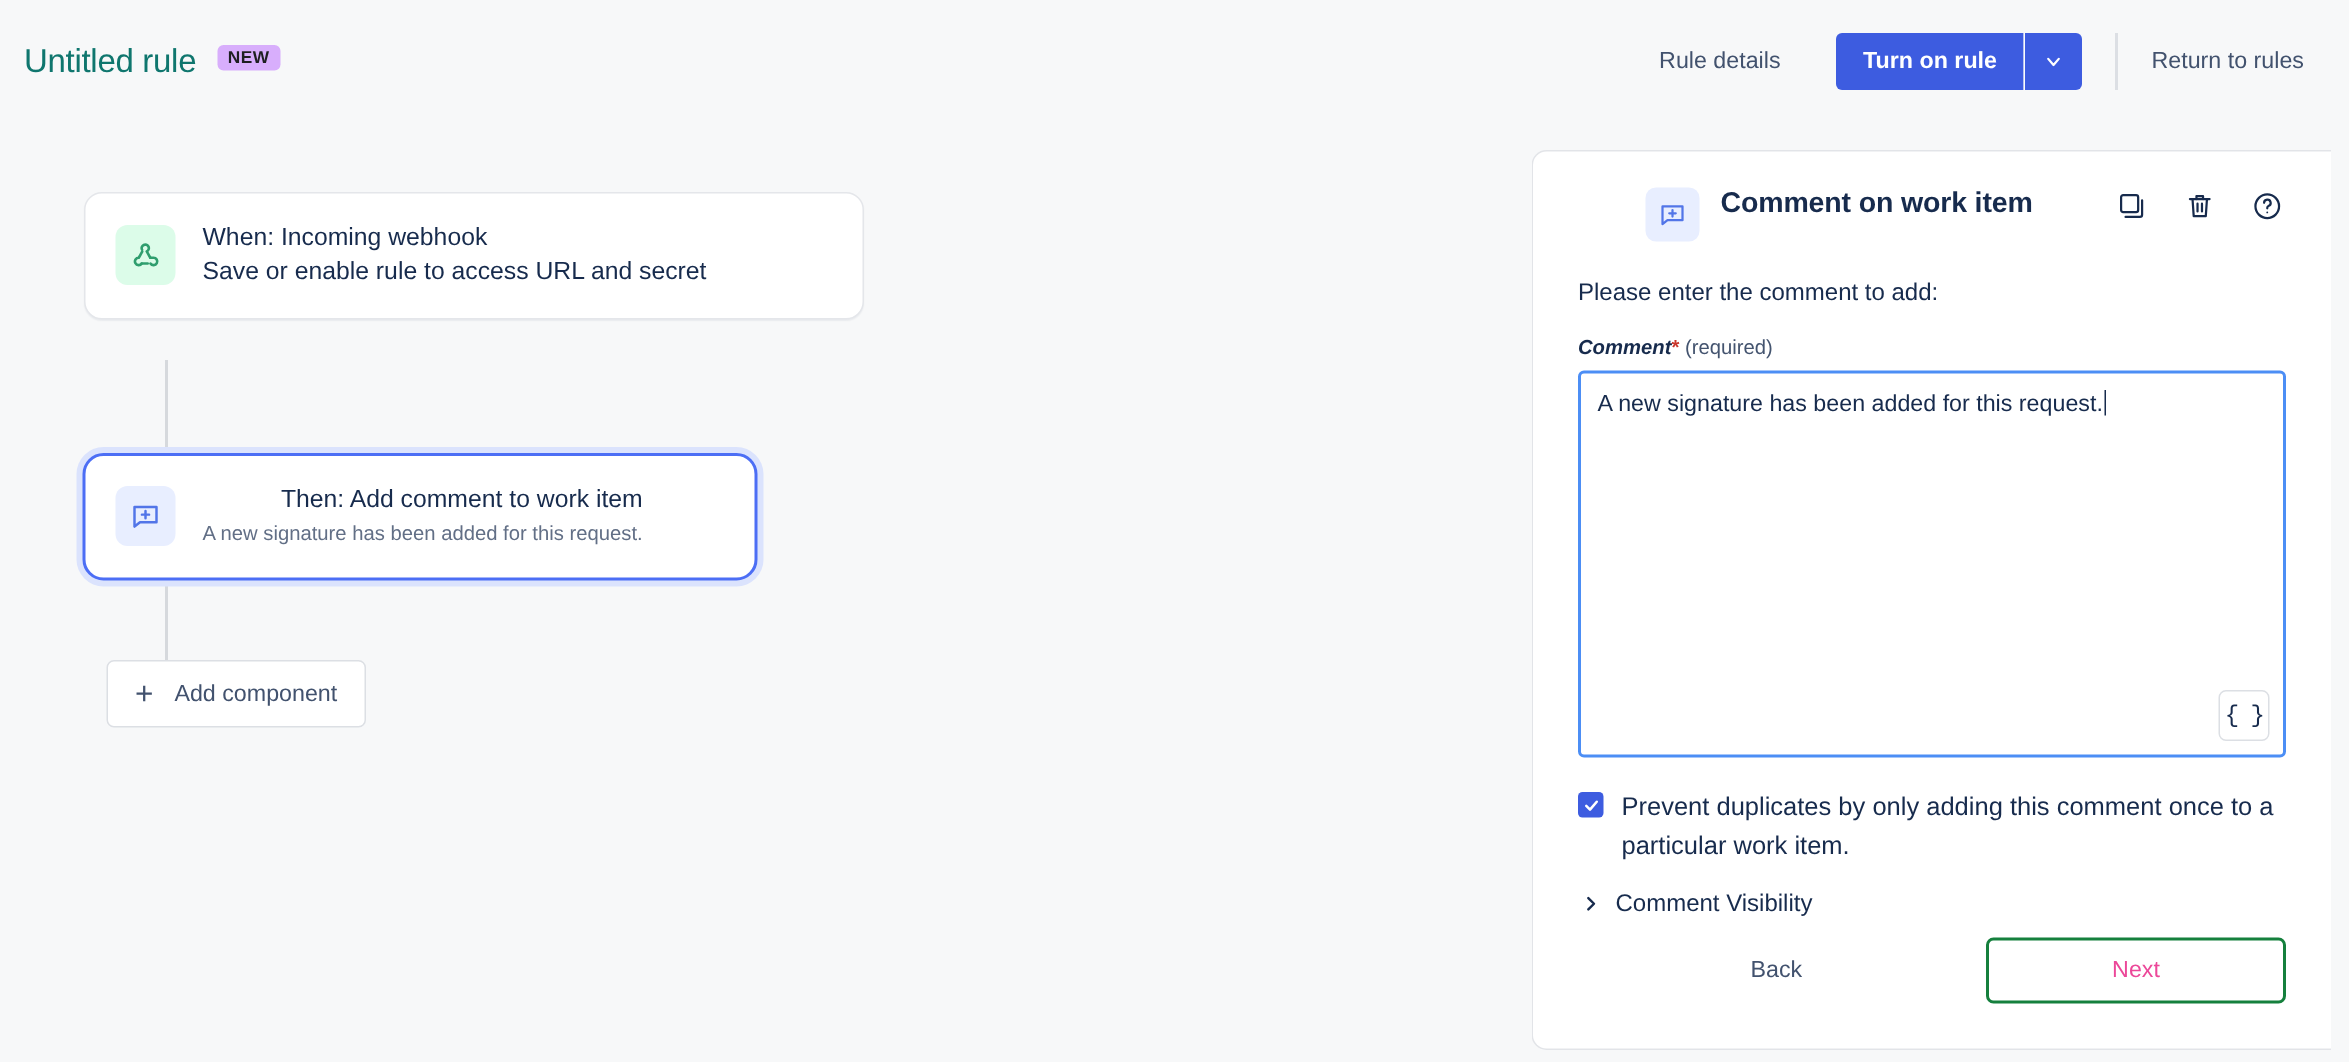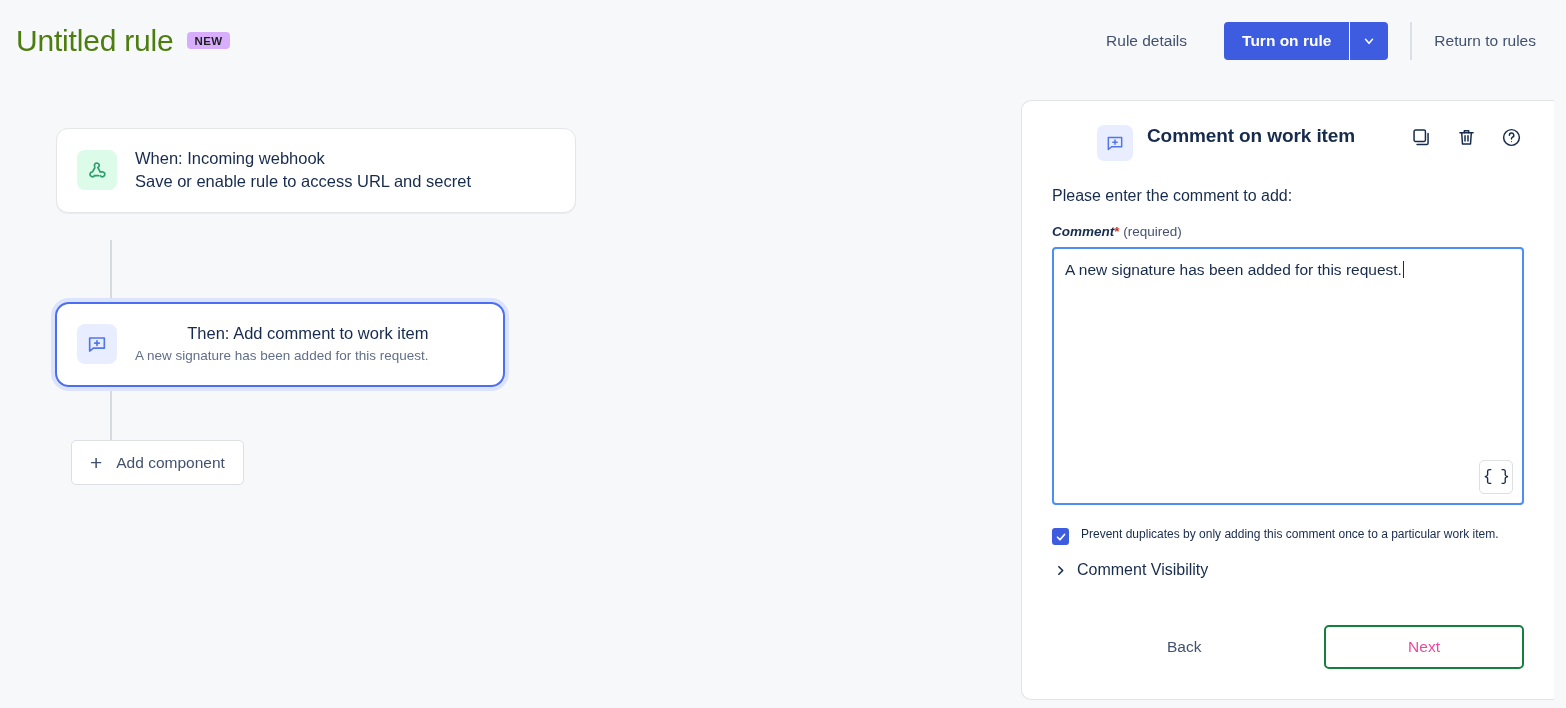--- a/index.html
+++ b/index.html
@@ -11,21 +11,21 @@
     overflow: hidden;
   }
 
   
   .topbar {
     position: absolute; top: 0; left: 0; width: 1566px; height: 82px;
     display: flex; align-items: center;
   }
   .title-wrap { display: flex; align-items: baseline; gap: 14px; padding-left: 16px; }
   .page-title {
-    font-size: 30px; font-weight: 400; color: #4d7c0f; letter-spacing: -0.2px;
+    font-size: 22px; font-weight: 400; color: #0f766e; letter-spacing: -0.2px;
   }
   .new-badge {
     background: #d8aefc; color: #1e1f21; font-size: 11.5px; font-weight: 700;
     letter-spacing: .4px; padding: 3px 7px 2px; border-radius: 4px;
     position: relative; top: -6px;
   }
 
   .topbar-right {
     margin-left: auto; display: flex; align-items: center; gap: 0; padding-right: 26px;
   }
@@ -130,21 +130,21 @@
     font-family: "Liberation Mono", monospace; font-size: 16px; color: #172b4d;
     letter-spacing: -1px;
   }
 
   .checkbox-row { display: flex; gap: 12px; margin-top: 20px; align-items: flex-start; }
   .checkbox {
     flex: 0 0 17px; width: 17px; height: 17px; border-radius: 3px;
     background: #3d5ce0; margin-top: 3px; cursor: pointer;
     display: flex; align-items: center; justify-content: center;
   }
-  .checkbox-label { font-size: 12px; color: #172b4d; line-height: 1.55; }
+  .checkbox-label { font-size: 17px; color: #172b4d; line-height: 1.55; }
 
   .collapse-row {
     display: flex; align-items: center; gap: 10px; margin-top: 16px; cursor: pointer;
     padding-left: 2px;
   }
   .collapse-label { font-size: 16px; color: #172b4d; }
 
   .panel-footer {
     position: absolute; left: 30px; right: 30px; bottom: 30px;
     display: flex; align-items: center;

